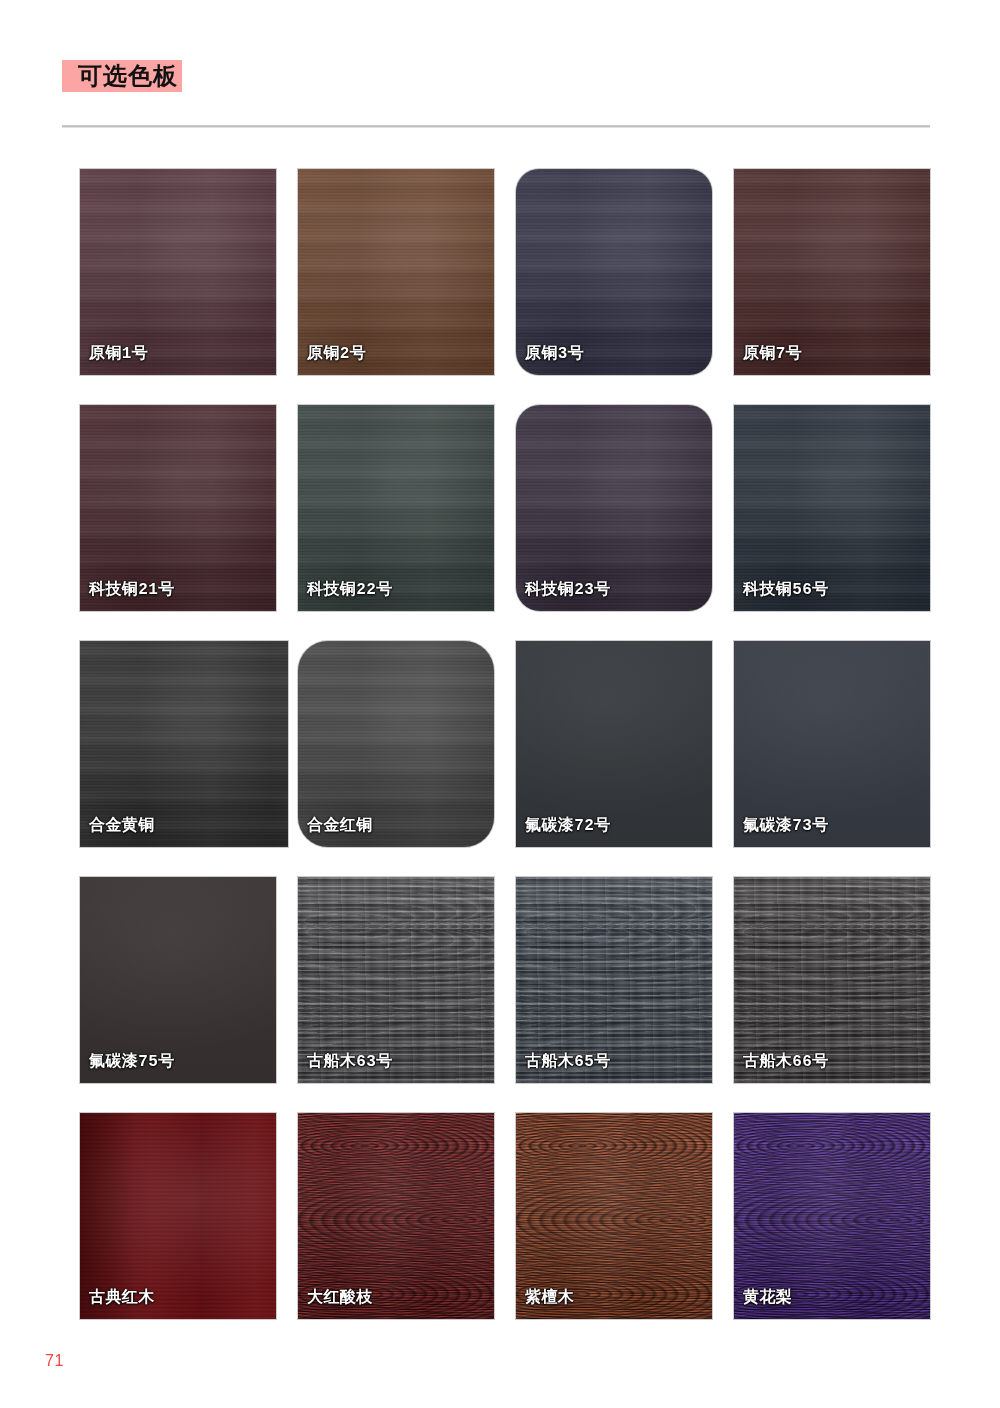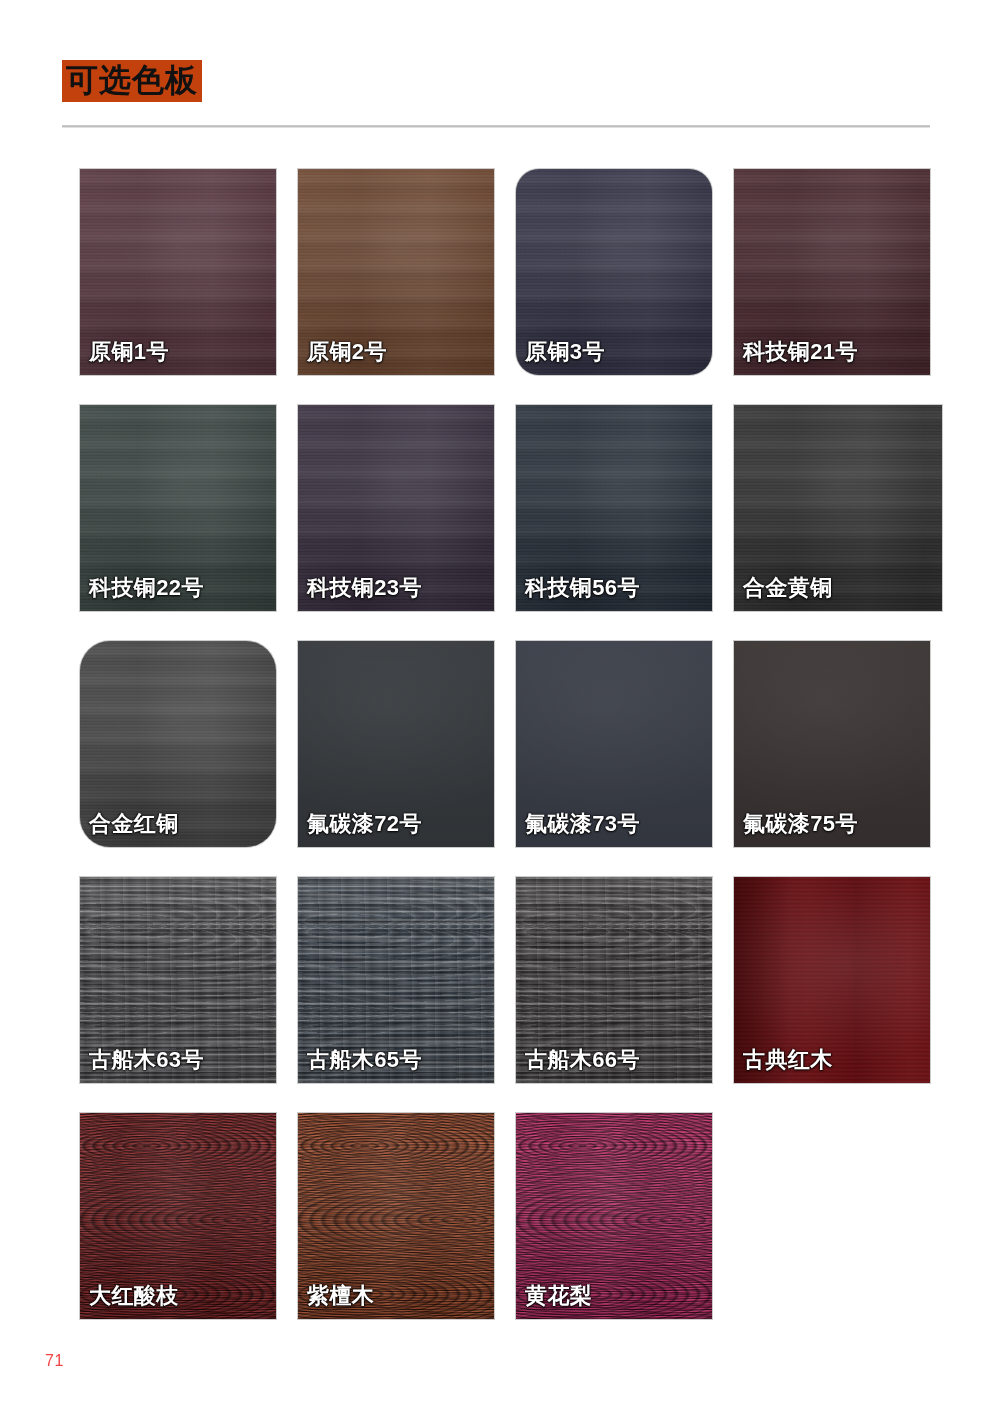--- a/index.html
+++ b/index.html
@@ -15,27 +15,27 @@
     position:absolute;inset:0;
     background:#ffffff;
   }
 
   
   .title-wrap{
     position:absolute;left:62px;top:60px;
   }
   .page-title{
     display:inline-block;
-    background:#c2410c;
+    background:#fca5a5;
     color:#111111;
-    font-size:32px;
+    font-size:24px;
     line-height:1.22;
     font-weight:600;
     letter-spacing:1px;
-    padding:1px 4px 2px 4px;
+    padding:1px 4px 2px 16px;
     white-space:nowrap;
   }
   .rule{
     position:absolute;left:62px;top:125px;
     width:868px;height:3px;
     background:linear-gradient(to bottom,#d2d2d2 0%,#b9b9b9 45%,#f2f2f2 100%);
   }
 
   
   .swatch-grid{
@@ -54,31 +54,32 @@
     background:#2a2a2a;
     box-shadow:0 0 0 1px rgba(0,0,0,0.20);
   }
   .swatch .tex{
     position:absolute;inset:0;
   }
   .swatch-label{
     position:absolute;
     left:9px;bottom:11px;
     color:#ffffff;
-    font-size:22px;
+    font-size:16px;
     line-height:1.1;
     font-weight:600;
     letter-spacing:0.4px;
     white-space:nowrap;
     text-shadow:
       0 1px 2px rgba(0,0,0,0.85),
       0 0 3px rgba(0,0,0,0.65),
       1px 0 1px rgba(0,0,0,0.5),
       -1px 0 1px rgba(0,0,0,0.5);
     z-index:4;
+    font-family:Liberation Mono, monospace;
   }
 
   
 
   
   .tex.brushed{
     background-image:
       repeating-linear-gradient(
         to bottom,
         rgba(255,255,255,0.00) 0px,
@@ -244,29 +245,33 @@
         <span class="swatch-label">原铜1号</span>
       </div>
       <div class="swatch" style="background: rgb(107, 67, 44);">
         <div class="tex brushed" style="background-color: transparent;"></div>
         <span class="swatch-label">原铜2号</span>
       </div>
       <div class="swatch" style="background: rgb(47, 46, 66); border-radius: 23px;">
         <div class="tex brushed" style="background-color: transparent;"></div>
         <span class="swatch-label">原铜3号</span>
       </div>
+      <div class="swatch" style="background: rgb(71, 37, 36);">
+        <div class="tex brushed" style="background-color: transparent;"></div>
+        <span class="swatch-label">原铜7号</span>
+      </div>
       <div class="swatch" style="background: rgb(68, 35, 41);">
         <div class="tex brushed" style="background-color: transparent;"></div>
         <span class="swatch-label">科技铜21号</span>
       </div>
       <div class="swatch" style="background: rgb(51, 63, 60);">
         <div class="tex brushed" style="background-color: transparent;"></div>
         <span class="swatch-label">科技铜22号</span>
       </div>
-      <div class="swatch" style="background: rgb(51, 41, 58);">
+      <div class="swatch" style="background: rgb(51, 41, 58); border-radius: 24px;">
         <div class="tex brushed" style="background-color: transparent;"></div>
         <span class="swatch-label">科技铜23号</span>
       </div>
       <div class="swatch" style="background: rgb(34, 43, 54);">
         <div class="tex brushed" style="background-color: transparent;"></div>
         <span class="swatch-label">科技铜56号</span>
       </div>
       <div class="swatch" style="background: rgb(43, 43, 43); padding-left: 12px;">
         <div class="tex brushed" style="background-color: transparent;"></div>
         <span class="swatch-label">合金黄铜</span>
@@ -304,21 +309,21 @@
         <span class="swatch-label">古典红木</span>
       </div>
       <div class="swatch" style="background: rgb(126, 15, 17);">
         <div class="tex woodgrain" style="background-color: transparent; background-blend-mode: normal;"></div>
         <span class="swatch-label">大红酸枝</span>
       </div>
       <div class="swatch" style="background: rgb(156, 60, 24);">
         <div class="tex woodgrain" style="background-color: transparent; background-blend-mode: normal;"></div>
         <span class="swatch-label">紫檀木</span>
       </div>
-      <div class="swatch" style="background: #be185d;">
+      <div class="swatch" style="background: #4c1d95;">
         <div class="tex woodgrain" style="background-color: transparent; background-blend-mode: normal;"></div>
         <span class="swatch-label">黄花梨</span>
       </div>
     </div>
 
   <div class="page-number">71</div>
 
 </div>
 
 </body></html>

